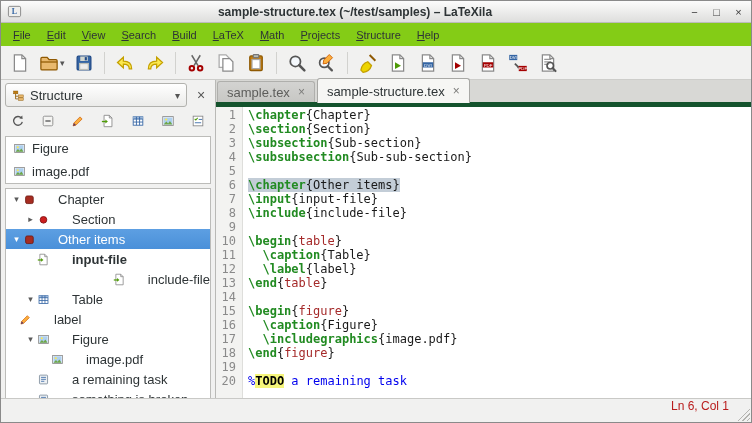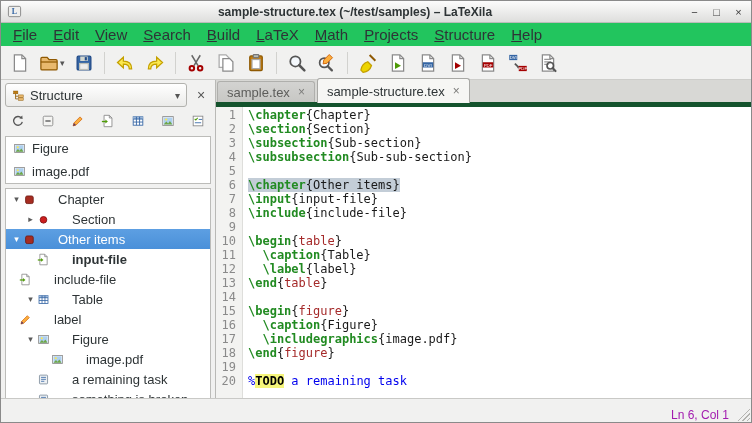--- a/index.html
+++ b/index.html
@@ -17,21 +17,21 @@
     background:linear-gradient(#fcfcfc,#dededc); border-bottom:1px solid #bcbcba;
   }
   .app-icon{ width:15px; height:15px; display:flex; }
   .app-icon svg{ width:15px; height:15px; }
   .win-title{ flex:1; text-align:center; font-size:12px; font-weight:bold; color:#2e3436; white-space:nowrap; overflow:hidden; }
   .win-controls{ display:flex; gap:9px; align-items:center; }
   .win-controls span{ width:13px; height:14px; line-height:14px; text-align:center; font-size:11px; color:#3a3a3a; }
 
   
   .menubar{ height:23px; flex:none; display:flex; align-items:center; padding:0 4px;
-    background:#22c55e; font-size:15px; color:#2e3436; }
+    background:#84cc16; font-size:11px; color:#2e3436; }
   .menu-item{ display:inline-block; padding:3px 8px; }
   .menu-item::first-letter{ text-decoration:underline; }
 
   
   .toolbar{ height:34px; flex:none; display:flex; align-items:center; padding:0 5px; gap:2px;
     background:#f1f1f0; border-bottom:1px solid #cdcdca; }
   .tbtn{ height:28px; min-width:28px; display:flex; align-items:center; justify-content:center;
     border-radius:3px; padding:0 3px; }
   .tbtn .tico{ display:flex; }
   .tbtn svg{ width:20px; height:20px; display:block; }
@@ -89,22 +89,22 @@
   .ln{ width:27px; flex:none; text-align:right; padding-right:7px; color:#8a8a8a; }
   .txt{ padding-left:5px; white-space:pre; }
   .txt.sel{ background:var(--selection-unfocused,#c3cdd7); background-clip:content-box; }
   .tk-c{ color:var(--command,#228b22); font-weight:bold; }
   .tk-p{ color:#1a1a1a; }
   .tk-e{ color:var(--environment,#a52a2a); }
   .tk-m{ color:var(--comment,#0000ee); }
   .tk-n{ background:var(--note-bg,#f5f57a); color:var(--note-fg,#000); font-weight:bold; }
 
   
-  .statusbar{ height:24px; flex:none; display:flex; align-items:flex-end; justify-content:flex-end;
-    padding:0 8px; background:#f1f1f0; border-top:1px solid #c9c9c6; font-size:12px; color:#a21caf; position:relative; }
+  .statusbar{ height:24px; flex:none; display:flex; align-items:flex-start; justify-content:flex-end;
+    padding:0 8px; background:#f1f1f0; border-top:1px solid #c9c9c6; font-size:12px; color:#b91c1c; position:relative; }
   .pos{ margin-right:14px; }
   .grip{ position:absolute; right:1px; bottom:1px; width:14px; height:14px;
     clip-path:polygon(100% 0, 100% 100%, 0 100%);
     background:repeating-linear-gradient(135deg, rgba(0,0,0,0) 0 2px, #b4b4b0 2px 3px); }
 </style>
 </head>
 <body>
 
 <div class="window">
 
@@ -437,21 +437,21 @@
             <span class="tree-icon">
               <svg viewBox="0 0 16 16" xmlns="http://www.w3.org/2000/svg">
                 <path d="M3.5 1.5h6l3 3v10h-9z" fill="#fff" stroke="#8a8a8a"></path>
                 <path d="M9.5 1.5v3h3" fill="none" stroke="#8a8a8a"></path>
                 <path d="M1 8.6h4.6" stroke="#4e9a06" stroke-width="1.5" fill="none"></path>
                 <path d="M5 6.3l2.9 2.3L5 10.9z" fill="#4e9a06"></path>
               </svg>
             </span>
             <span class="tree-label">input-file</span>
           </div>
-          <div class="tree-row" style="">
+          <div class="tree-row" style=" justify-content: flex-end;">
             <span class="exp"></span>
             <span class="tree-icon">
               <svg viewBox="0 0 16 16" xmlns="http://www.w3.org/2000/svg">
                 <path d="M3.5 1.5h6l3 3v10h-9z" fill="#fff" stroke="#8a8a8a"></path>
                 <path d="M9.5 1.5v3h3" fill="none" stroke="#8a8a8a"></path>
                 <path d="M1 8.6h4.6" stroke="#4e9a06" stroke-width="1.5" fill="none"></path>
                 <path d="M5 6.3l2.9 2.3L5 10.9z" fill="#4e9a06"></path>
               </svg>
             </span>
             <span class="tree-label">include-file</span>

